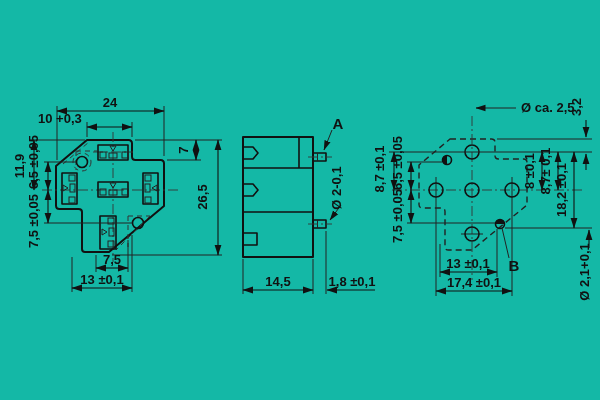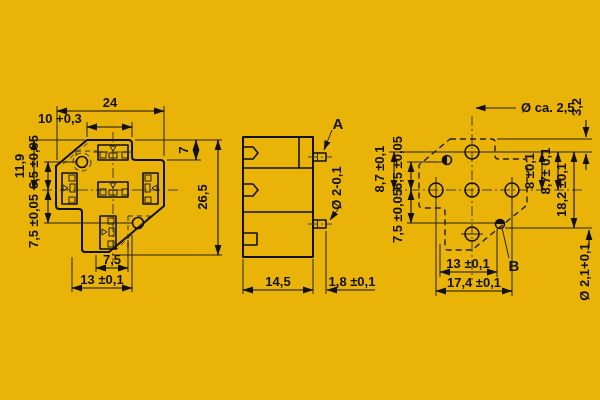--- a/index.html
+++ b/index.html
@@ -1,16 +1,16 @@
 <!DOCTYPE html>
 <html><head>
 <meta charset="utf-8">
 <style>
   html,body{margin:0;padding:0;background:#fff;}
-  .stage{width:600px;height:400px;background:#eab308;position:relative;font-family:"Liberation Sans",sans-serif;}
+  .stage{width:600px;height:400px;background:#14b8a6;position:relative;font-family:"Liberation Sans",sans-serif;}
   svg{display:block;}
   .outline{stroke:#111;stroke-width:2;fill:none;stroke-linejoin:round;stroke-linecap:round;}
   .med{stroke:#111;stroke-width:1.6;fill:none;stroke-linejoin:round;}
   .thin{stroke:#222;stroke-width:1;fill:none;}
   .dimline{stroke:#111;stroke-width:1.1;fill:none;}
   .cl{stroke:#333;stroke-width:0.9;fill:none;stroke-dasharray:10 3 2 3;}
   .dash{stroke:#222;stroke-width:1.4;fill:none;stroke-dasharray:6 4;stroke-linejoin:round;}
   .dash2{stroke:#333;stroke-width:1;fill:none;stroke-dasharray:5 4;}
   .dim{font:600 13px "Liberation Sans",sans-serif;fill:#111;}
   .big{font:700 15px "Liberation Sans",sans-serif;fill:#111;}

